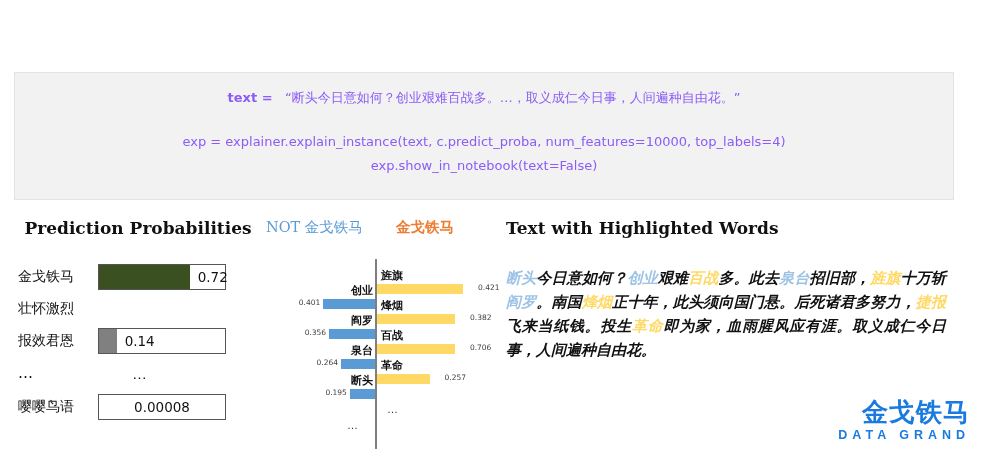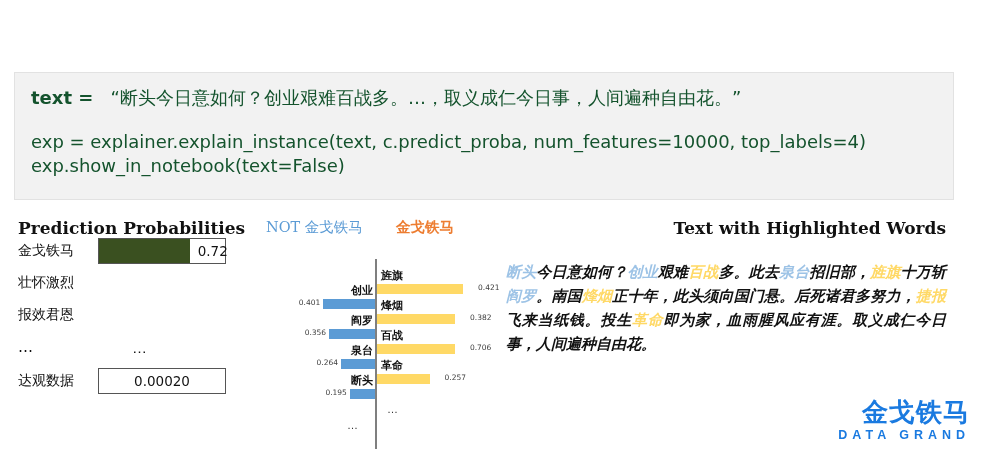--- a/index.html
+++ b/index.html
@@ -22,32 +22,34 @@
 
   
   .codebox{
     position:absolute;left:14px;top:72px;width:940px;height:128px;
     background:#f2f2f2;border:1px solid #e2e2e2;
     box-sizing:border-box;
     padding:14px 16px 0 16px;
   }
   .code-line{
     font-family:"DejaVu Sans","Liberation Sans",sans-serif;
-    font-size:18px;color:#14532d;white-space:nowrap;
+    font-size:13px;color:#8b5cf6;white-space:nowrap;
     line-height:22px;
+    text-align:center;
   }
   .code-line.l1{margin-bottom:22px;}
   .code-line.l2{margin-bottom:2px;}
   .kw{font-weight:700;}
 
   
   .pp{position:absolute;left:18px;top:218px;width:240px;}
   .pp-title{
     font-family:"DejaVu Serif","Liberation Serif",serif;
-    font-size:17px;font-weight:700;color:#111;
+    font-size:17px;font-weight:700;color:#111;text-align:center;
+    margin-bottom:26px;
   }
   .pp-row{display:flex;align-items:center;height:26px;margin-bottom:6px;}
   .pp-label{
     width:80px;font-size:14px;color:#111;
     font-family:"DejaVu Sans","Liberation Sans",sans-serif;
     white-space:nowrap;
   }
   .pp-barwrap{
     position:relative;width:128px;height:26px;
     border:1px solid #555;box-sizing:border-box;background:#fff;
@@ -101,22 +103,22 @@
   .feat.pos .nm{left:4px;}
   .feat.pos .vl{right:-3px;transform:translateX(100%);}
   .dots-neg,.dots-pos{
     position:absolute;font-size:11px;color:#333;letter-spacing:1px;
   }
 
   
   .hl{position:absolute;left:506px;top:218px;width:440px;}
   .hl-title{
     font-family:"DejaVu Serif","Liberation Serif",serif;
-    font-size:17px;font-weight:700;color:#111;text-align:right;
-    margin-bottom:22px;
+    font-size:17px;font-weight:700;color:#111;text-align:left;
+    margin-bottom:28px;
   }
   .hl-body{
     font-family:"DejaVu Sans","Liberation Sans",sans-serif;
     font-size:15px;font-weight:700;line-height:24px;color:#111;
     text-align:justify;
     font-style:italic;
   }
   .hl-body .b{color:#9dc3e6;}
   .hl-body .y{color:#ffd966;}
 
@@ -154,29 +156,33 @@
           <div class="pp-barwrap">
             <div class="pp-bar" style="width: 72%; background: rgb(58, 80, 32);"></div>
             <div class="pp-val" style="left: calc(72% + 8px);">0.72</div>
           </div>
         </div>
         <div class="pp-row">
           <div class="pp-label">壮怀激烈</div>
         </div>
         <div class="pp-row">
           <div class="pp-label">报效君恩</div>
+          <div class="pp-barwrap">
+            <div class="pp-bar" style="width: 14%; background: rgb(128, 128, 128);"></div>
+            <div class="pp-val" style="left: calc(14% + 8px);">0.14</div>
+          </div>
         </div>
         <div class="pp-row ellipsis">
           <div class="pp-label">…</div>
           <div class="dots2">…</div>
         </div>
         <div class="pp-row last">
-          <div class="pp-label">达观数据</div>
+          <div class="pp-label">嘤嘤鸟语</div>
           <div class="pp-barwrap">
-            <div class="pp-val">0.00020</div>
+            <div class="pp-val">0.00008</div>
           </div>
         </div>
       </div>
   </div>
 
   <div class="exp">
     <div class="exp-head">
       <span class="h-not">NOT 金戈铁马</span>
       <span class="h-pos">金戈铁马</span>
     </div>

